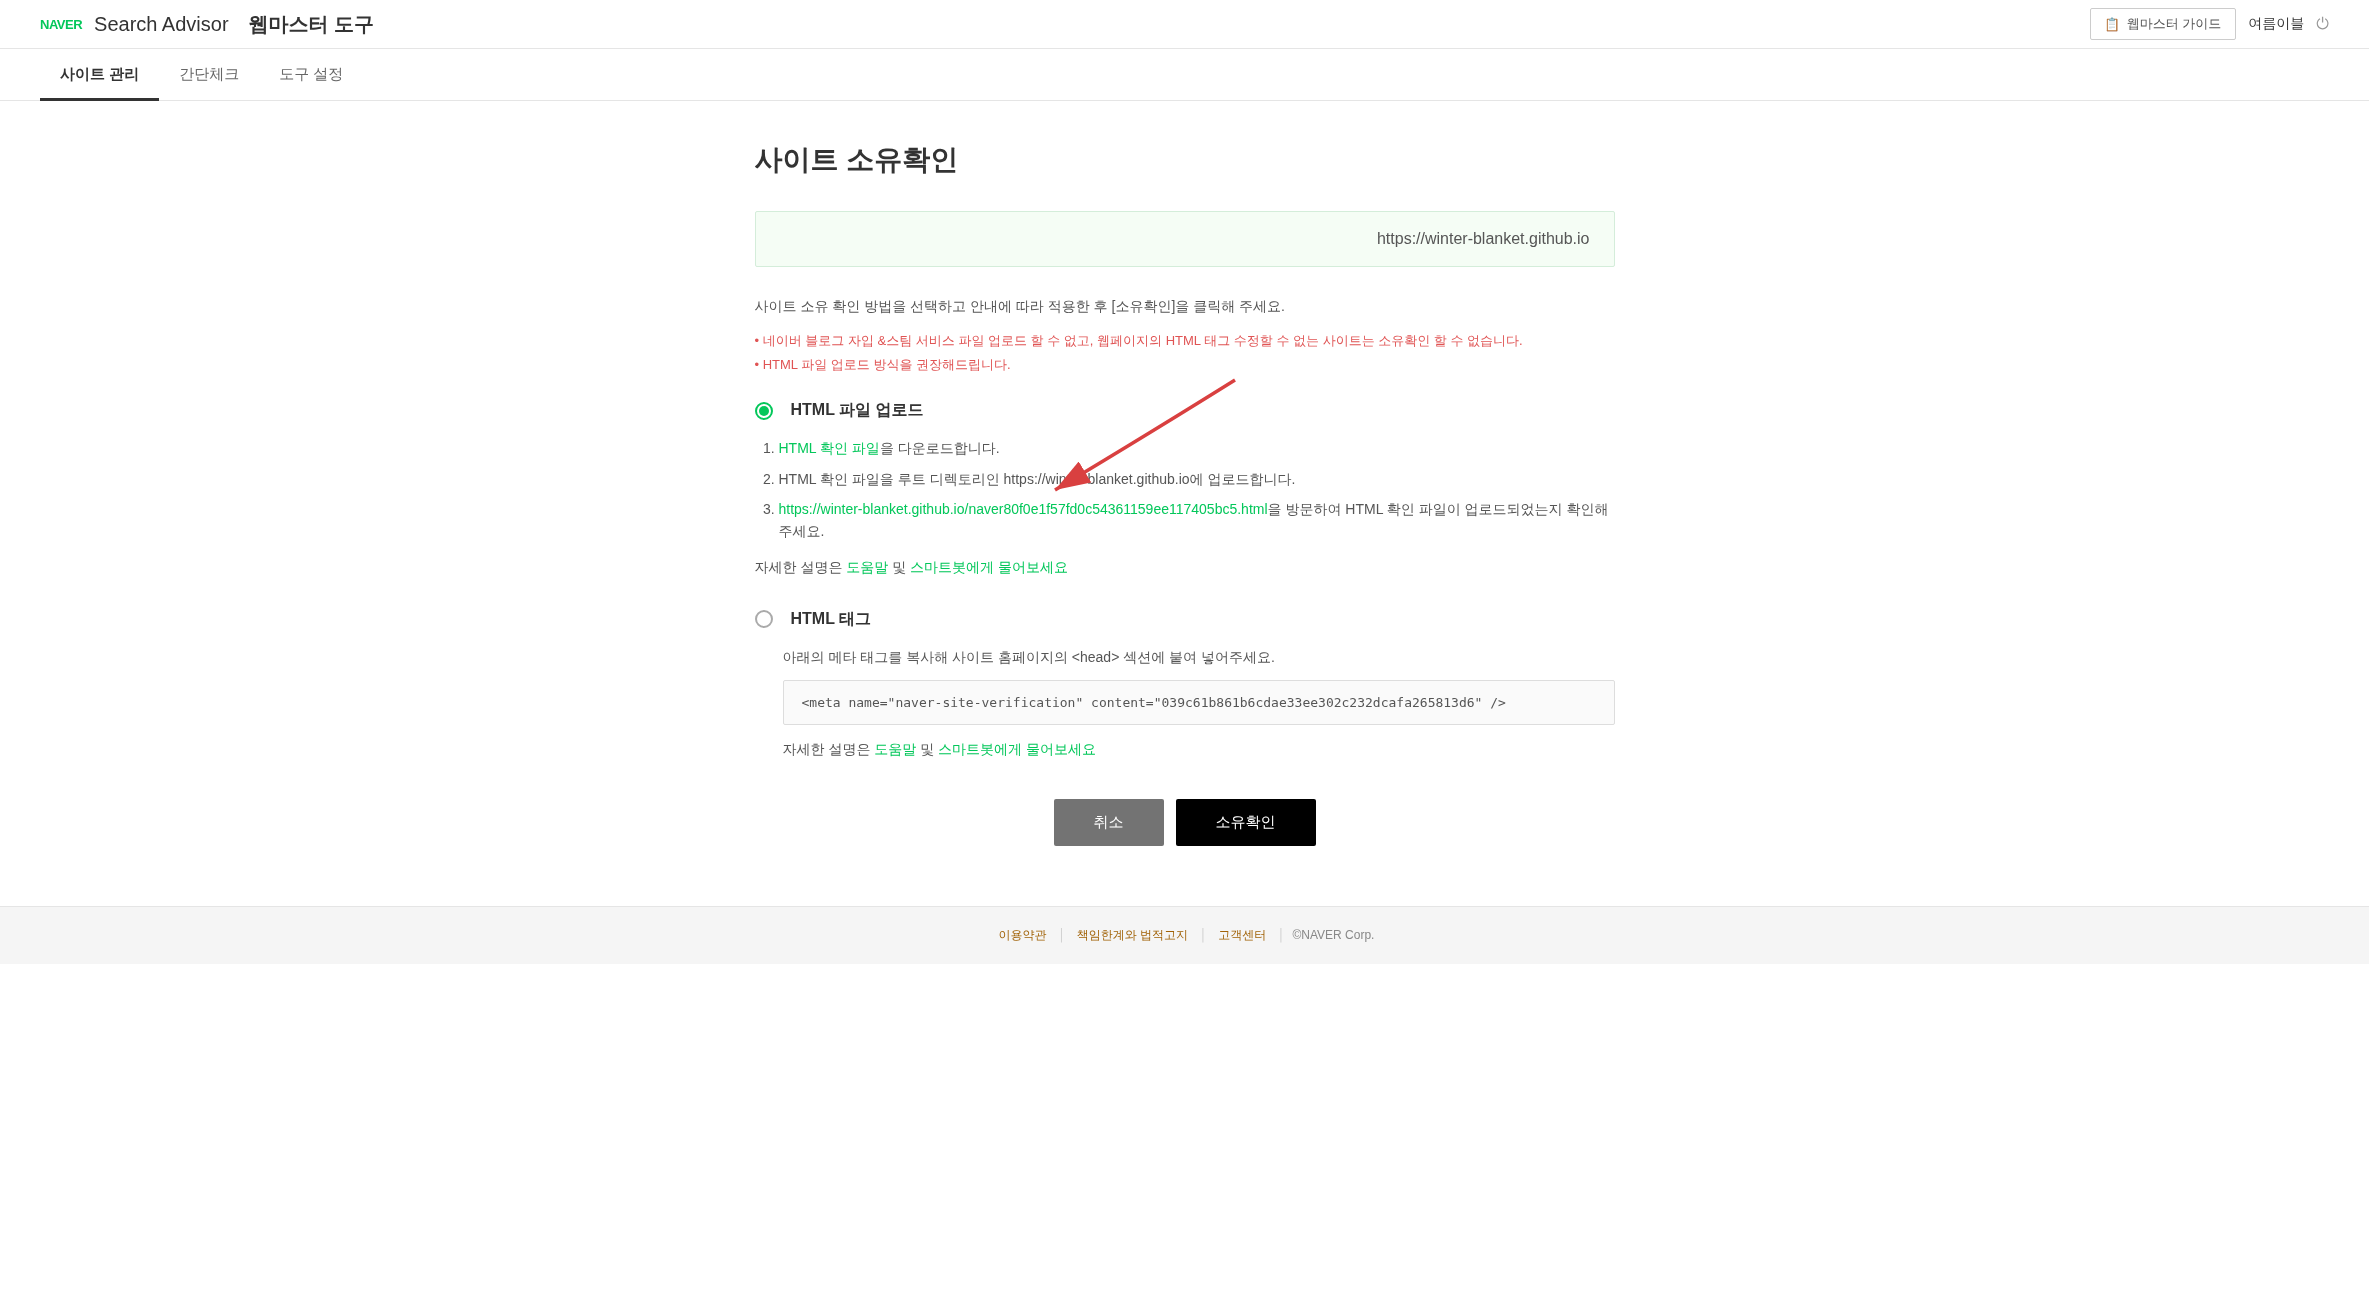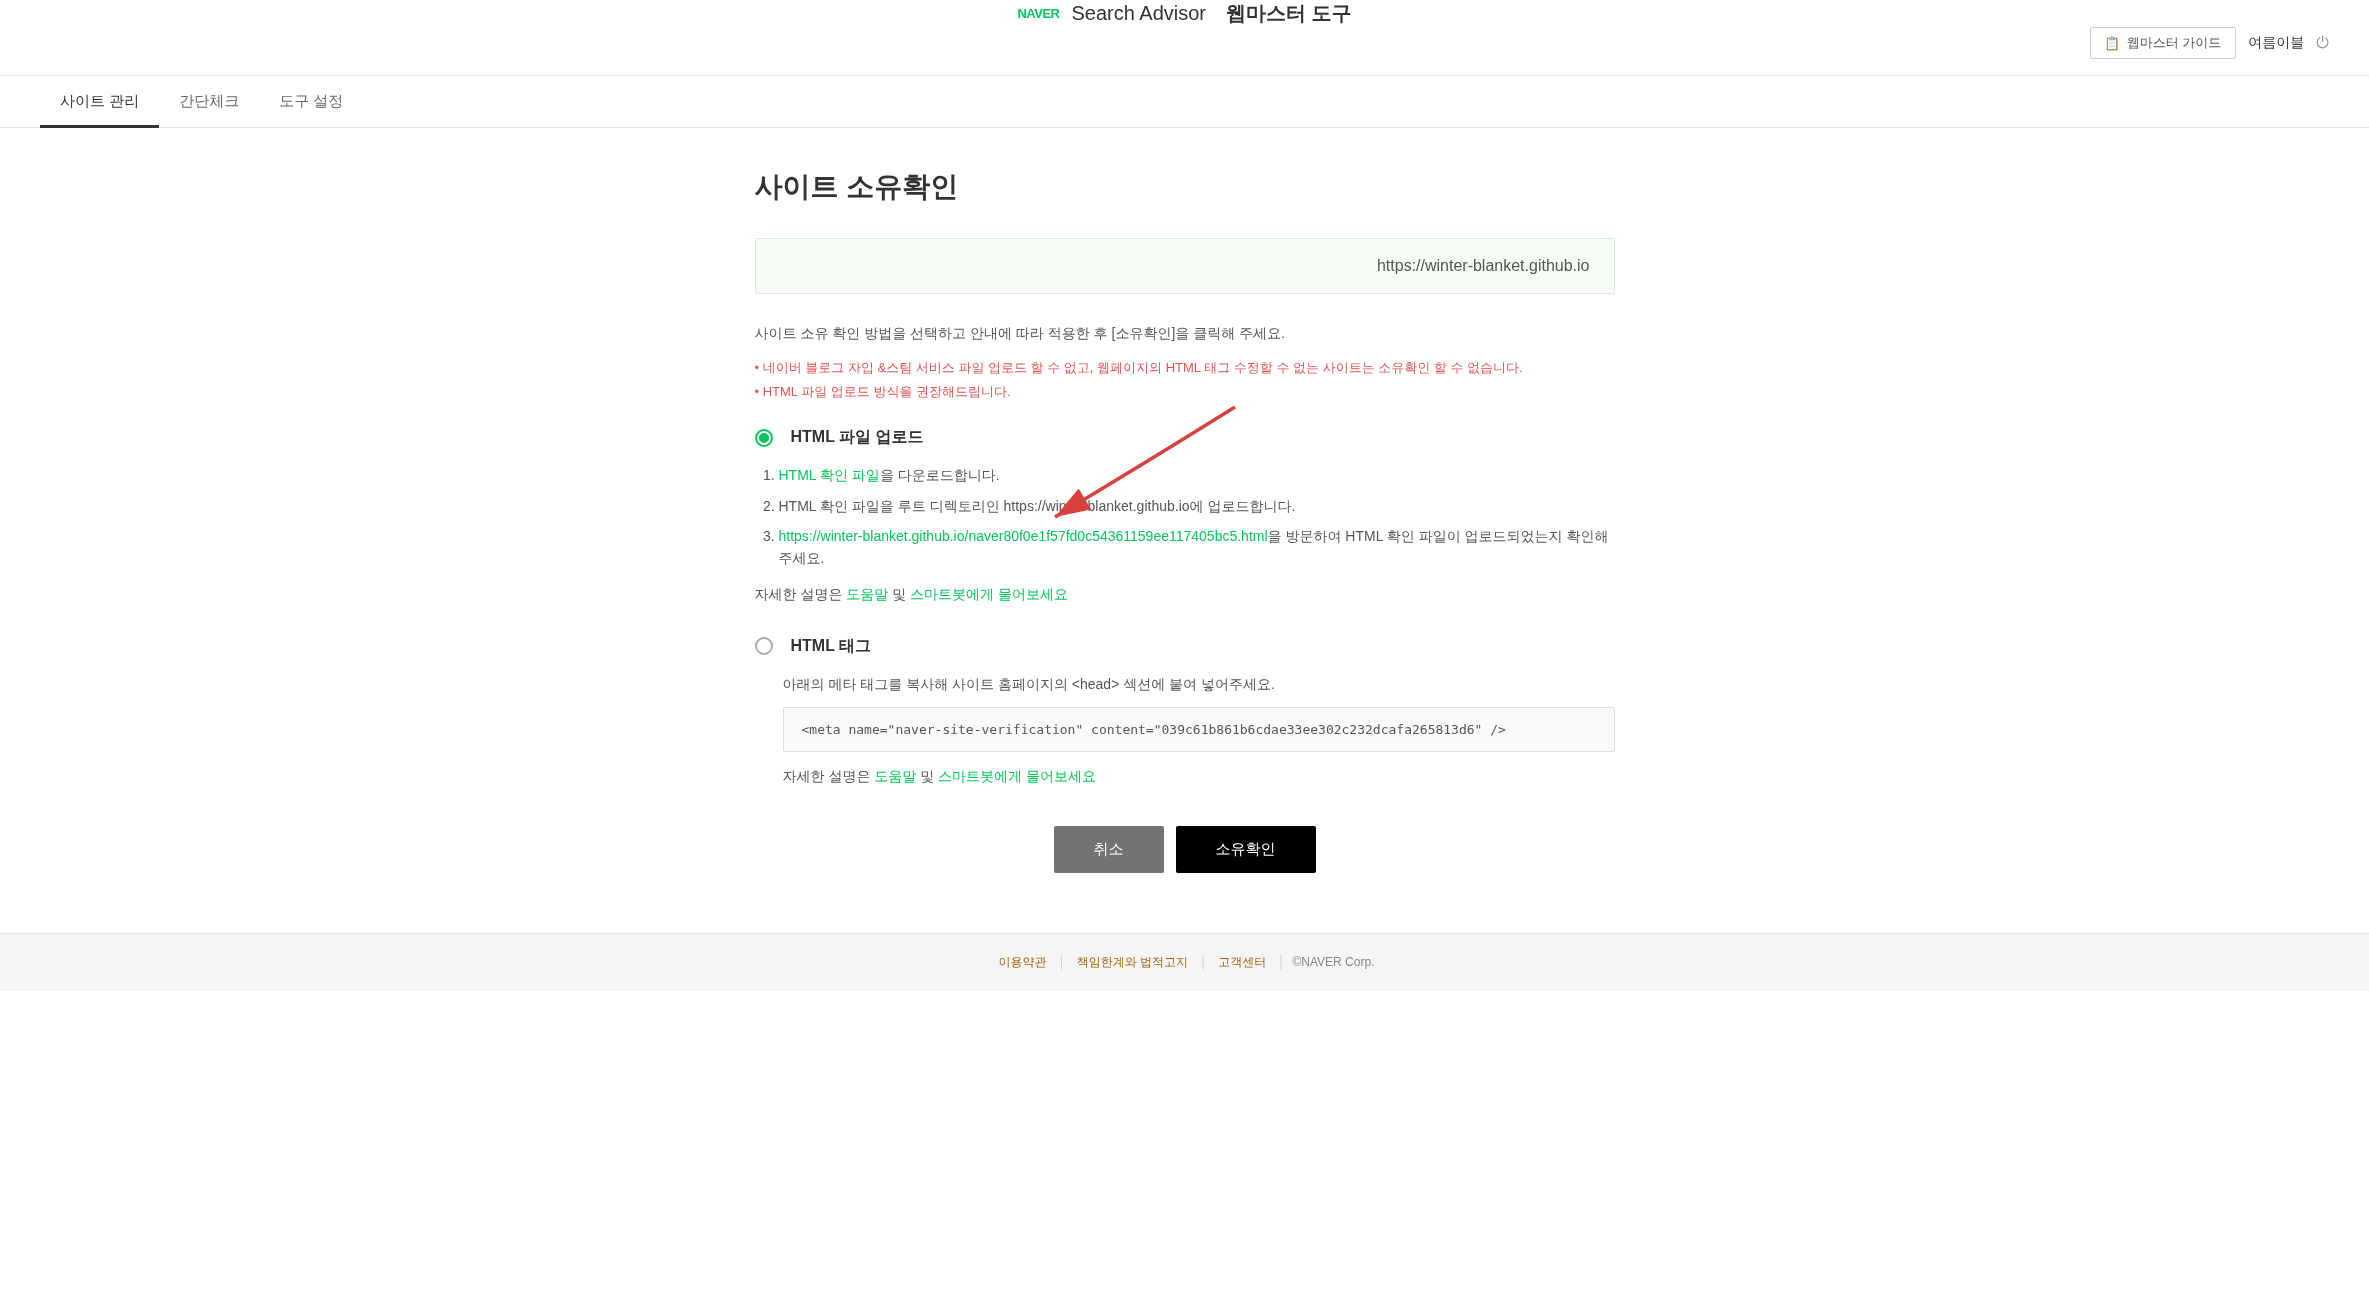--- a/index.html
+++ b/index.html
@@ -8,24 +8,23 @@
       background: #fff;
       color: #333;
       font-size: 14px;
     }
 
     
     .header {
       display: flex;
       align-items: center;
       padding: 0 40px;
-      height: 76px;
+      height: 49px;
       border-bottom: 1px solid #e5e5e5;
       position: relative;
-      flex-direction: column;
     }
     .header-brand {
       display: flex;
       align-items: center;
       gap: 8px;
     }
     .naver-logo {
       color: #03c75a;
       font-weight: 900;
       font-size: 13px;
@@ -80,21 +79,21 @@
     .nav-tab {
       padding: 16px 20px 14px;
       font-size: 15px;
       color: #666;
       cursor: pointer;
       border-bottom: 2px solid transparent;
       margin-bottom: -1px;
     }
     .nav-tab.active {
       color: #333;
-      font-weight: 400;
+      font-weight: 700;
       border-bottom: 3px solid #333;
     }
 
     
     .main-content {
       max-width: 900px;
       margin: 0 auto;
       padding: 40px 20px 60px;
     }
     .page-title {

